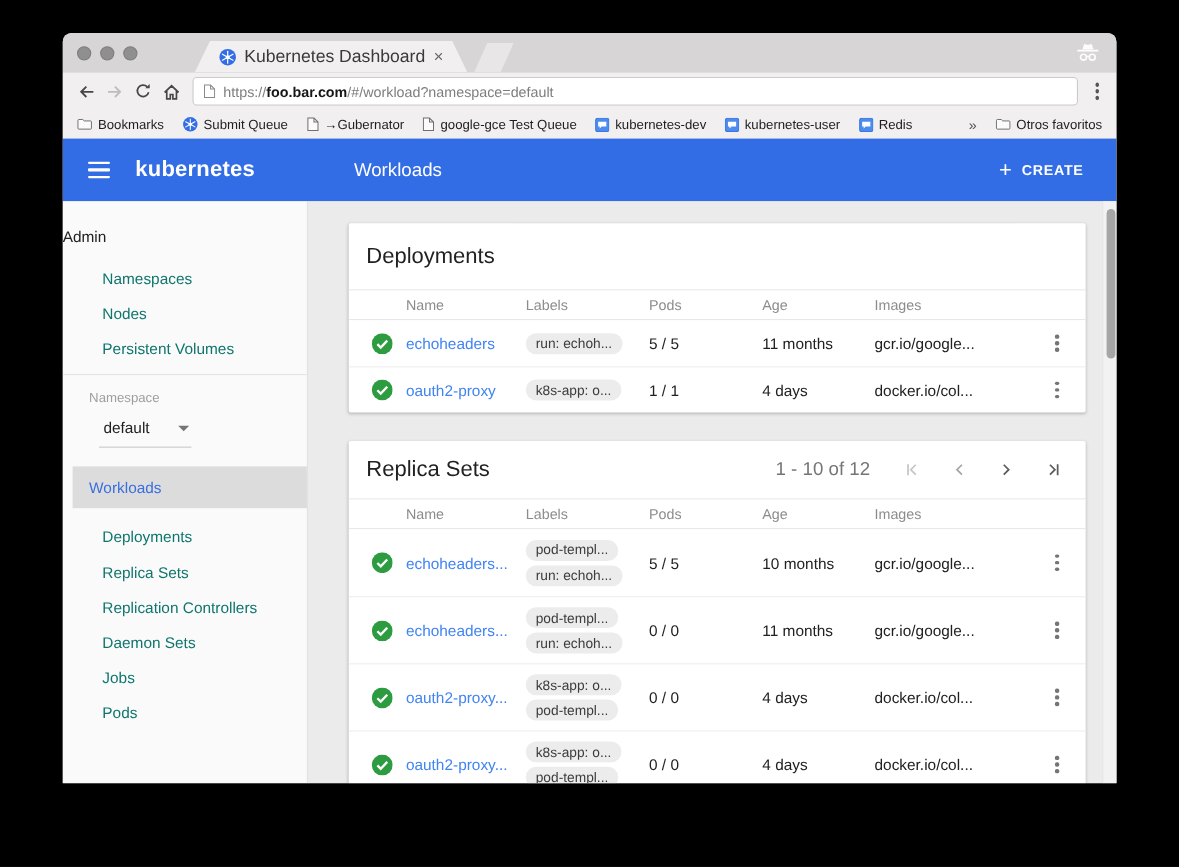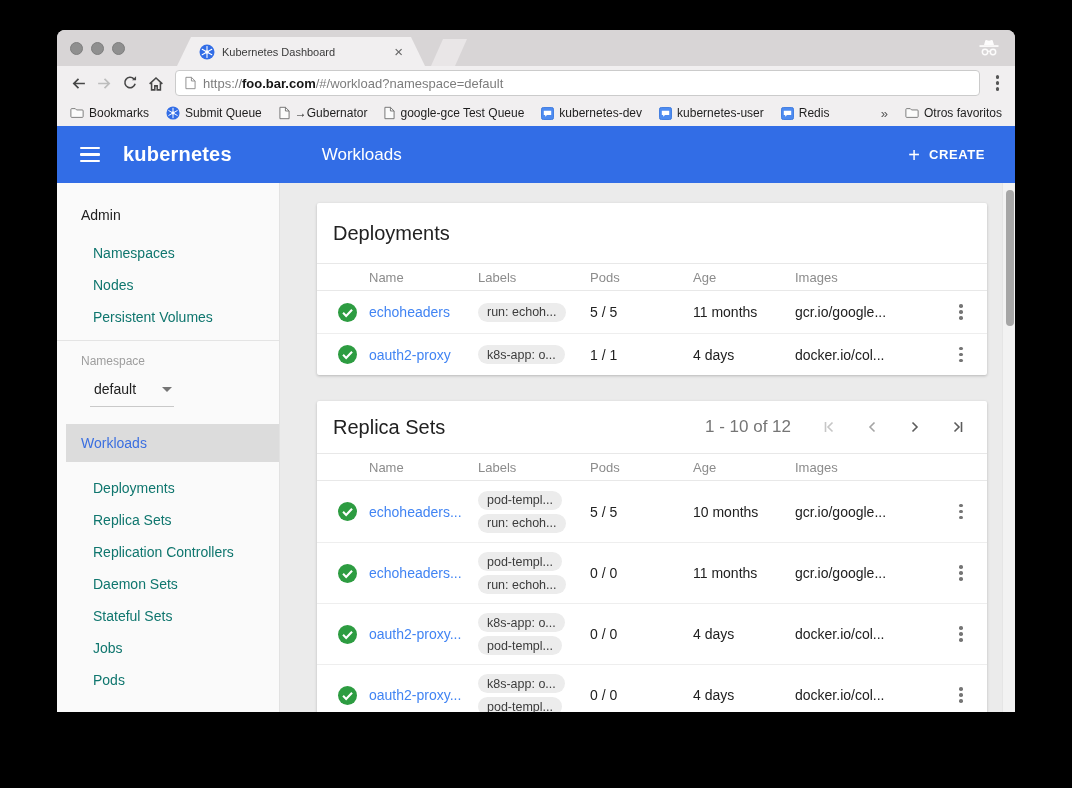--- a/index.html
+++ b/index.html
@@ -4,21 +4,21 @@
 <style>
   * { margin:0; padding:0; box-sizing:border-box; }
   html,body { width:1072px; height:788px; background:#000; font-family:"Liberation Sans", sans-serif; overflow:hidden; }
   .window { position:absolute; left:57px; top:30px; width:958px; height:682px; border-radius:8px 8px 0 0; overflow:hidden; display:flex; flex-direction:column; background:#ebebeb; }
 
   
   .tabstrip { height:36px; background:#d8d5d6; position:relative; flex-shrink:0; }
   .traffic { position:absolute; left:13px; top:12px; display:flex; gap:8px; }
   .light { width:13px; height:13px; border-radius:50%; background:#8f8f8f; border:1px solid #7e7e7e; }
   .tab { position:absolute; left:120px; top:7px; width:248px; height:29px; background:#f1eff0; clip-path:polygon(14px 0, calc(100% - 14px) 0, 100% 100%, 0 100%); display:flex; align-items:center; padding:0 22px; gap:7px; }
-  .tab-title { font-size:11px; color:#3a3a3a; white-space:nowrap; flex:1; }
+  .tab-title { font-size:16px; color:#3a3a3a; white-space:nowrap; flex:1; }
   .tab-close { font-size:15px; color:#666; line-height:1; }
   .newtab { position:absolute; left:374px; top:9px; width:36px; height:27px; background:#e9e6e7; clip-path:polygon(12px 0, 100% 0, calc(100% - 12px) 100%, 0 100%); }
   .incog { position:absolute; right:14px; top:8px; }
 
   .toolbar { height:34px; background:#f1eff0; display:flex; align-items:center; padding:0 8px; flex-shrink:0; }
   .navbtn { width:26px; display:flex; justify-content:center; align-items:center; }
   .urlbar { flex:1; height:26px; margin:0 8px 0 6px; background:#fff; border:1px solid #cbcbcb; border-radius:4px; display:flex; align-items:center; padding:12px 9px; gap:7px; overflow:hidden; }
   .url { font-size:13px; white-space:nowrap; color:#7d7d7d; }
   .url b { color:#161616; font-weight:bold; }
   .menu-dots { display:flex; flex-direction:column; gap:2.5px; padding:0 8px; }
@@ -35,21 +35,21 @@
   .hamburger i { height:2.4px; background:#fff; border-radius:1px; }
   .logo { margin-left:23px; font-size:20px; font-weight:bold; letter-spacing:.2px; }
   .pagetitle { margin-left:90px; font-size:17px; font-weight:500; }
   .create { margin-left:auto; margin-right:30px; display:flex; align-items:center; gap:9px; }
   .create .plus { font-size:20px; font-weight:300; line-height:1; }
   .create .lbl { font-size:13px; font-weight:bold; letter-spacing:.6px; }
 
   
   .bodyrow { flex:1; display:flex; min-height:0; position:relative; }
   .sidebar { width:223px; background:#fafafa; border-right:1px solid #e2e2e2; padding-top:24px; flex-shrink:0; font-size:14px; }
-  .sb-admin { padding-left:24px; color:#212121; margin-bottom:14px; }
+  .sb-admin { color:#212121; margin-bottom:14px; }
   .sb-item { padding:8px 0 8px 36px; color:#0f766e; }
   .sb-divider { border-top:1px solid #e4e4e4; margin:7px 0 3px; }
   .sb-nslabel { padding:10px 24px 2px; font-size:12px; color:#9e9e9e; }
   .sb-select { margin:11px 24px 0 33px; width:84px; display:flex; align-items:center; justify-content:space-between; padding:0 2px 9px 4px; border-bottom:1px solid #c9c9c9; color:#212121; }
   .caret { width:0; height:0; border-left:5px solid transparent; border-right:5px solid transparent; border-top:5px solid #757575; }
   .sb-selected { margin-top:17px; margin-left:9px; height:38px; background:#dcdcdc; display:flex; align-items:center; padding-left:15px; color:#3b6fe0; font-weight:500; }
   .sb-sub { margin-top:10px; }
 
   .main { flex:1; padding:20px 0 0 37px; overflow:hidden; background:#ebebeb; }
   .card { width:670px; background:#fff; border-radius:2px; box-shadow:0 1px 3px rgba(0,0,0,.22); overflow:hidden; }
@@ -243,21 +243,20 @@
       <div class="sb-select">
         <span>default</span>
         <span class="caret"></span>
       </div>
       <div class="sb-selected">Workloads</div>
       <div class="sb-sub">
         <div class="sb-item">Deployments</div>
         <div class="sb-item">Replica Sets</div>
         <div class="sb-item">Replication Controllers</div>
         <div class="sb-item">Daemon Sets</div>
-        <div class="sb-item">Stateful Sets</div>
         <div class="sb-item">Jobs</div>
         <div class="sb-item">Pods</div>
       </div>
     </div>
 
     <div class="main">
 
       <div class="card dep" style="margin-bottom:26px">
         <div class="card-title-row">
           <span class="card-title">Deployments</span>

